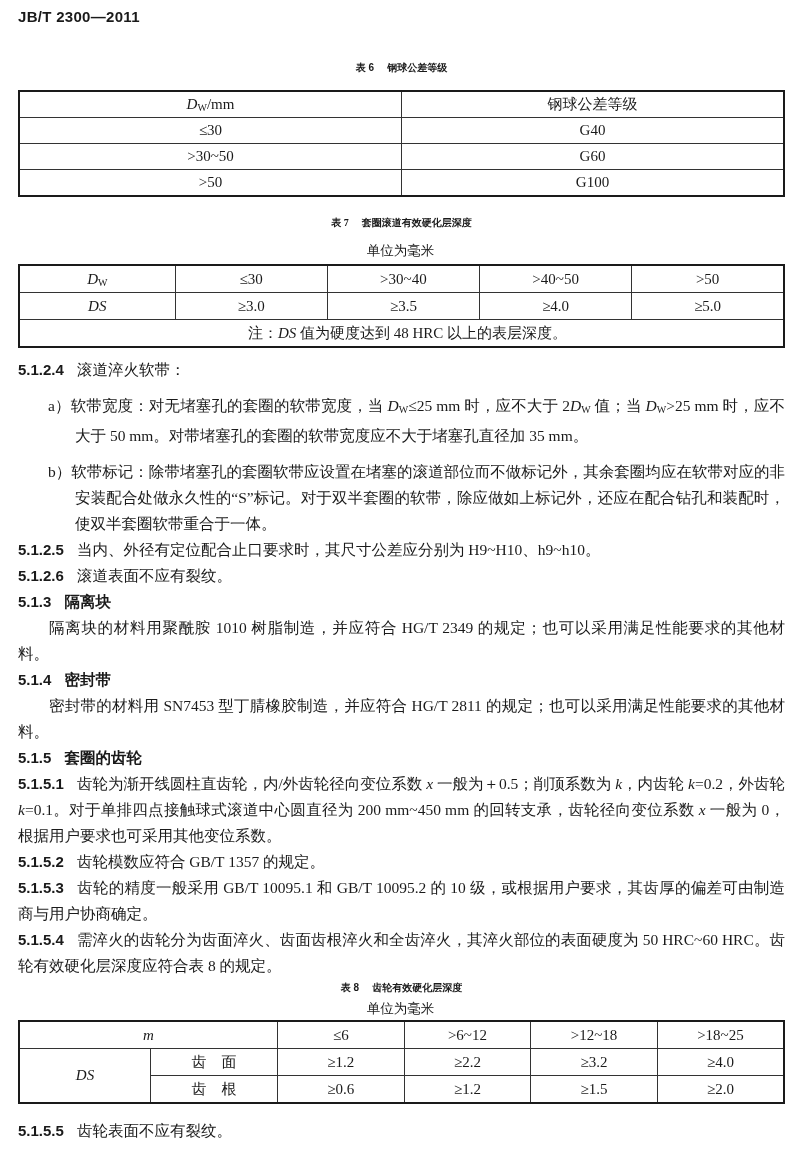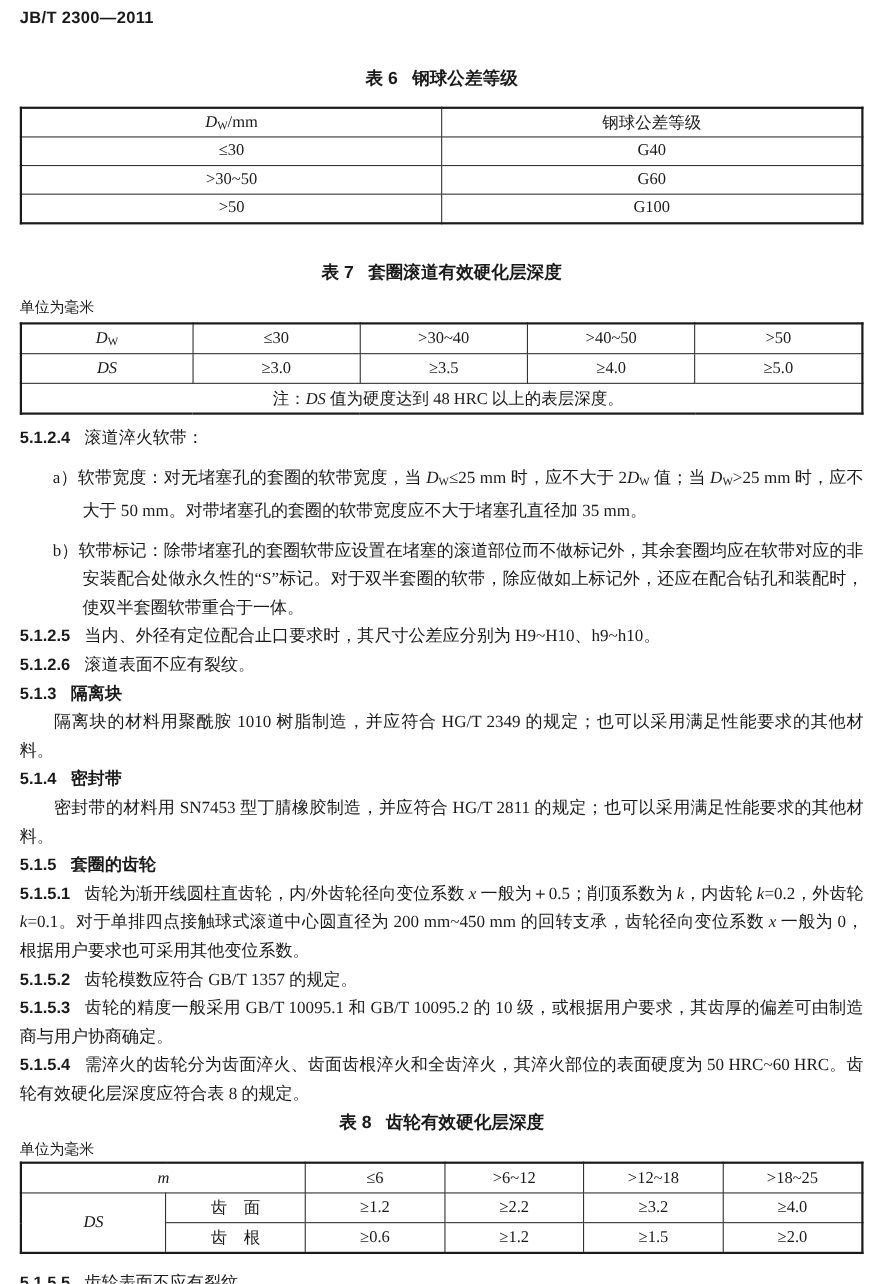--- a/index.html
+++ b/index.html
@@ -1,27 +1,27 @@
 <!DOCTYPE html>
 <html><head>
 <meta charset="utf-8">
 <style>
   html,body{margin:0;padding:0;background:#fff;}
   body{width:800px;height:1167px;overflow:hidden;color:#1a1a1a;
        font-family:"Liberation Serif",serif;}
   .page{box-sizing:border-box;width:800px;height:1167px;padding:8px 15px 0 18px;}
   .std-code{font-family:"Liberation Sans",sans-serif;font-weight:bold;
             font-size:15px;letter-spacing:.3px;}
-  .caption{text-align:center;font-weight:bold;font-size:16px;
+  .caption{text-align:center;font-weight:bold;font-size:10px;
            font-family:"Liberation Sans",sans-serif;}
   .cap-num{margin-right:13px;}
   .cap-t6{margin-top:36px;}
-  .cap-t7{margin-top:34px;}
+  .cap-t7{margin-top:19px;font-family:Liberation Serif, serif;}
   .cap-t8{margin-top:2px;}
-  .unit-note{text-align:left;font-size:13.5px;line-height:16px;margin:13px 2px 5px 0;}
+  .unit-note{text-align:center;font-size:13.5px;line-height:16px;margin:13px 2px 5px 0;}
   .unit-note.u8{margin-top:6px;margin-bottom:3px;}
   table{width:100%;border-collapse:collapse;table-layout:fixed;}
   .tbl{border:2px solid #1a1a1a;}
   .tbl td{border:1px solid #333;text-align:center;vertical-align:middle;
           height:26px;font-size:15px;padding:0 2px;}
   .tbl6{margin-top:15px;}
   .tbl6 td{height:25px;}
   .note-cell{text-align:left;padding-left:14px !important;}
   .var{font-style:italic;}
   .subw{font-size:10px;vertical-align:-2px;}

